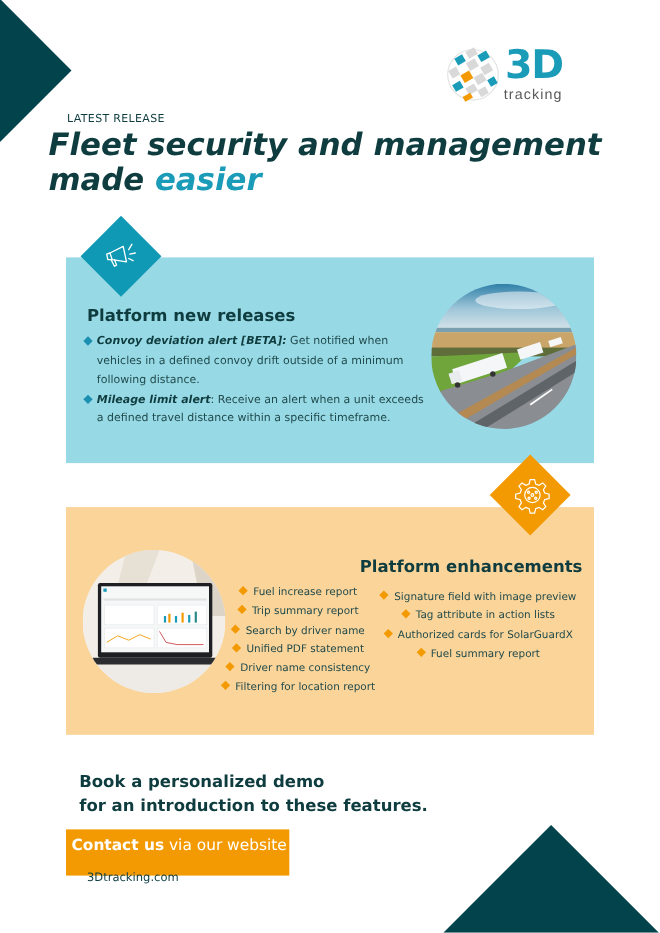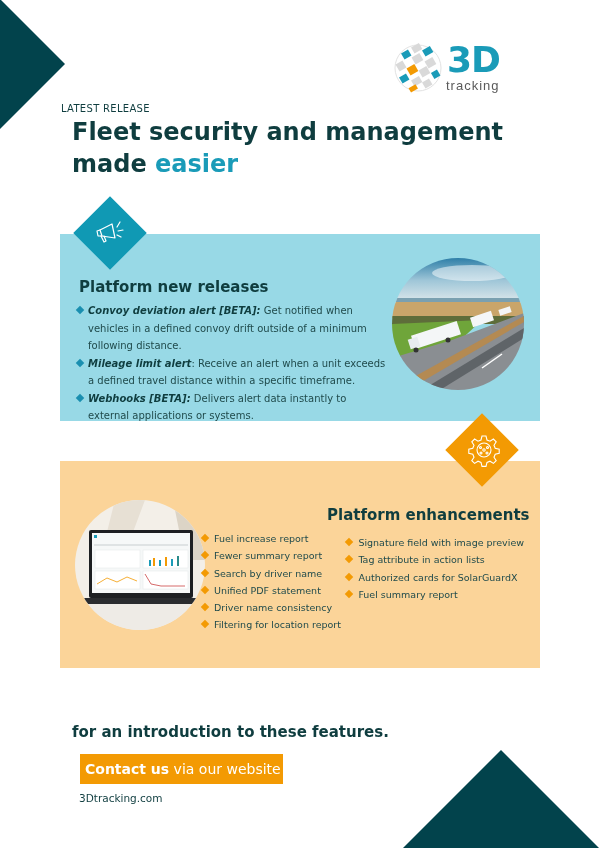--- a/index.html
+++ b/index.html
@@ -6,26 +6,26 @@
     html, body { width: 600px; height: 848px; background: #ffffff; overflow: hidden; }
     body { position: relative; font-family: "DejaVu Sans", sans-serif; color: #0f3d3f; }
     .tri-top-left-wrap { position: absolute; left: 0; top: -1px; }
     .tri-bottom-right {
       position: absolute; left: 403px; top: 750px; width: 0; height: 0;
       border-left: 98px solid transparent;
       border-right: 98px solid transparent;
       border-bottom: 98px solid #02434c;
     }
 
-    .logo { position: absolute; left: 392px; top: 40px; width: 130px; height: 60px; }
+    .logo { position: absolute; left: 404px; top: 40px; width: 130px; height: 60px; }
     .logo-text-3d { position: absolute; left: 55px; top: 0px; font-family: "DejaVu Sans", sans-serif; font-weight: bold; font-size: 36px; color: #1a9bb8; letter-spacing: -1px; line-height: 40px; }
     .logo-text-tracking { position: absolute; left: 54px; top: 38px; font-family: Liberation Sans, sans-serif; font-size: 13px; color: #5a5a5a; letter-spacing: 1px; }
 
     .eyebrow { position: absolute; left: 61px; top: 103px; font-size: 10px; color: #0f3d3f; letter-spacing: 0.3px; }
-    .headline { position: absolute; left: 72px; top: 116px; font-size: 24px; line-height: 32px; color: #0f3d3f; }
+    .headline { position: absolute; left: 44px; top: 116px; font-size: 28px; line-height: 32px; color: #0f3d3f; font-style: italic; }
     .headline .bold { font-weight: bold; }
     .headline .accent { font-weight: bold; color: #1a9bb8; }
 
     .blue-box { position: absolute; left: 60px; top: 234px; width: 480px; height: 187px; background: #98d9e6; }
     .diamond { position: absolute; width: 52px; height: 52px; transform: rotate(45deg); }
     .diamond-blue { left: 84px; top: 207px; background: #1099b4; }
     .diamond-orange { left: 456px; top: 424px; background: #f39a03; }
     .diamond-icon { position: absolute; width: 40px; height: 40px; }
     .icon-mega { left: 90px; top: 213px; }
     .icon-gear { left: 467px; top: 436px; }
@@ -37,28 +37,28 @@
     .release-list { position: absolute; left: 76px; top: 302px; width: 310px; list-style: none; }
     .release-list li { position: relative; padding-left: 12px; font-size: 10px; line-height: 17.5px; color: #1f4a4b; }
     .release-list li .bullet { position: absolute; left: 1px; top: 5px; width: 6px; height: 6px; background: #1a8fb0; transform: rotate(45deg); }
     .release-list li .name { font-weight: bold; color: #0f3d3f; font-style: italic; }
 
     .photo-circle { position: absolute; left: 392px; top: 258px; width: 132px; height: 132px; border-radius: 50%; overflow: hidden; }
     .laptop-circle { position: absolute; left: 75px; top: 500px; width: 130px; height: 130px; border-radius: 50%; overflow: hidden; }
 
     .orange-box { position: absolute; left: 60px; top: 461px; width: 480px; height: 207px; background: #fbd499; }
 
-    .enh-col { position: absolute; list-style: none; text-align: left; }
+    .enh-col { position: absolute; list-style: none; text-align: center; }
     .enh-col-left { right: 259px; top: 530px; }
     .enh-col-right { right: 76px; top: 534px; }
     .enh-col li { font-size: 9.5px; line-height: 17.3px; color: #1f4a4b; white-space: nowrap; }
     .enh-col li .obullet { display: inline-block; width: 6px; height: 6px; background: #f39a03; transform: rotate(45deg); margin-right: 6px; vertical-align: 1px; }
 
     .cta-text { position: absolute; left: 72px; top: 699px; font-weight: bold; font-size: 15px; line-height: 22px; color: #0f3d3f; }
-    .cta-button { position: absolute; left: 80px; top: 754px; width: 203px; height: 30px; background: #f39a03; color: #ffffff; font-size: 14px; line-height: 30px; padding-left: 5px; cursor: pointer; }
+    .cta-button { position: absolute; left: 60px; top: 754px; width: 203px; height: 42px; background: #f39a03; color: #ffffff; font-size: 14px; line-height: 30px; padding-left: 5px; cursor: pointer; }
     .cta-button .bold { font-weight: bold; }
     .website { position: absolute; left: 79px; top: 792px; font-size: 10.5px; color: #0f3d3f; text-decoration: none; }
   </style>
 </head>
 <body>
 
 <div class="tri-top-left-wrap">
   <svg width="66" height="132" viewBox="0 0 66 132">
       <polygon points="0,0 65,65 0,130" fill="#02434c"></polygon>
     </svg>
@@ -106,24 +106,20 @@
 </svg>
 <h2 class="section-title title-new">Platform new releases</h2>
 <ul class="release-list">
   <li>
     <span class="bullet"></span>
     <span class="name">Convoy deviation alert [BETA]:</span><span> Get notified when vehicles in a defined convoy drift outside of a minimum following distance.</span>
   </li>
   <li>
     <span class="bullet"></span>
     <span class="name">Mileage limit alert</span><span>: Receive an alert when a unit exceeds a defined travel distance within a specific timeframe.</span>
-  </li>
-  <li>
-    <span class="bullet"></span>
-    <span class="name">Webhooks [BETA]:</span><span> Delivers alert data instantly to external applications or systems.</span>
   </li>
 </ul>
 
 <div class="photo-circle">
   <svg width="132" height="132" viewBox="0 0 132 132">
     <defs>
       <linearGradient id="sky" x1="0" y1="0" x2="0" y2="1">
         <stop offset="0" stop-color="#2f7fa8"></stop>
         <stop offset="0.5" stop-color="#9fc6d8"></stop>
         <stop offset="1" stop-color="#dfe9ec"></stop>
@@ -184,34 +180,34 @@
     <rect x="96" y="59" width="2" height="7" fill="#1a9bb8"></rect>
     <rect x="102" y="56" width="2" height="10" fill="#2a8a8a"></rect>
     <polyline points="22,84 32,78 42,82 52,77 62,81" fill="none" stroke="#f39a03" stroke-width="0.8"></polyline>
     <polyline points="70,74 76,84 86,86 110,86" fill="none" stroke="#c44" stroke-width="0.8"></polyline>
     <rect x="8" y="98" width="116" height="6" rx="2" fill="#2a2c2f"></rect>
   </svg>
 </div>
 
 <ul class="enh-col enh-col-left">
   <li><span class="obullet"></span><span>Fuel increase report</span></li>
-  <li><span class="obullet"></span><span>Fewer summary report</span></li>
+  <li><span class="obullet"></span><span>Trip summary report</span></li>
   <li><span class="obullet"></span><span>Search by driver name</span></li>
   <li><span class="obullet"></span><span>Unified PDF statement</span></li>
   <li><span class="obullet"></span><span>Driver name consistency</span></li>
   <li><span class="obullet"></span><span>Filtering for location report</span></li>
 </ul>
 
 <ul class="enh-col enh-col-right">
   <li><span class="obullet"></span><span>Signature field with image preview</span></li>
   <li><span class="obullet"></span><span>Tag attribute in action lists</span></li>
   <li><span class="obullet"></span><span>Authorized cards for SolarGuardX</span></li>
   <li><span class="obullet"></span><span>Fuel summary report</span></li>
 </ul>
 
 <div class="cta-text">
-  <br>
+  <span>Book a personalized demo</span><br>
   <span>for an introduction to these features.</span>
 </div>
 <div class="cta-button">
   <span class="bold">Contact us</span><span> via our website</span>
 </div>
 <a class="website">3Dtracking.com</a>
 
 </body></html>

